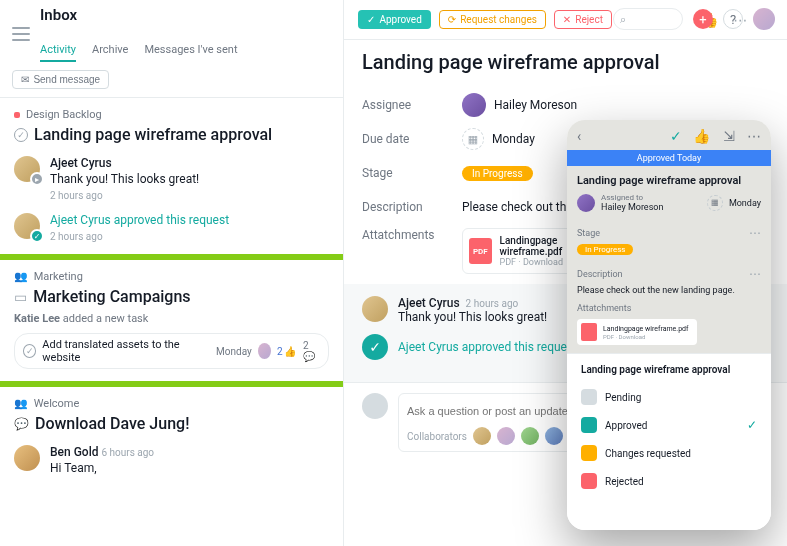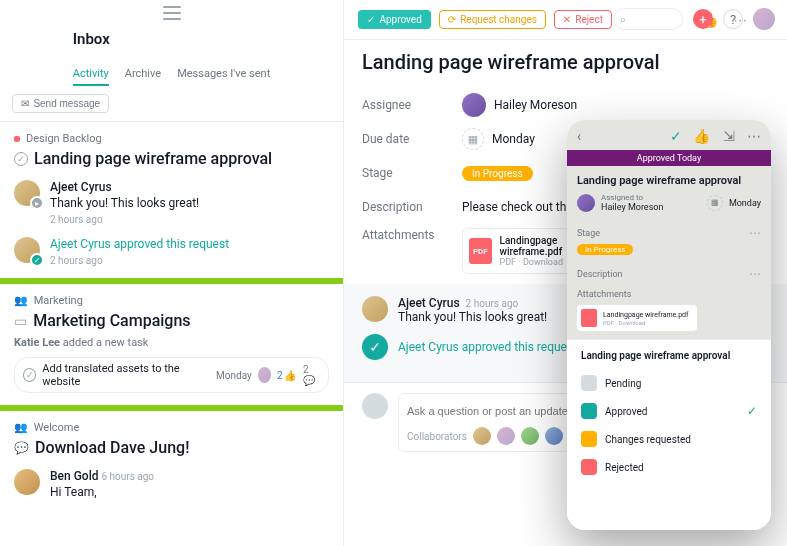--- a/index.html
+++ b/index.html
@@ -2,21 +2,21 @@
 <html><head>
 <meta charset="utf-8">
 <style>
 * { box-sizing: border-box; margin: 0; padding: 0; }
 body { font-family: -apple-system, BlinkMacSystemFont, "Segoe UI", Roboto, sans-serif; background: #fff; width: 787px; height: 546px; overflow: hidden; position: relative; color: #151b26; }
 .app { display: flex; width: 100%; height: 100%; position: relative; }
 .left { width: 344px; border-right: 1px solid #e8ecee; display: flex; flex-direction: column; }
 .right { flex: 1; display: flex; flex-direction: column; }
 
 
-.topbar { display: flex; align-items: center; padding: 6px 12px 0 12px; gap: 10px; flex-direction: column; }
+.topbar { display: flex; align-items: center; padding: 6px 12px 0 12px; gap: 10px; }
 .hamburger { width: 18px; height: 14px; display: flex; flex-direction: column; justify-content: space-between; cursor: pointer; }
 .hamburger span { height: 2px; background: #9ca6af; border-radius: 1px; }
 .title-block { flex: 1; }
 .inbox-title { font-size: 15px; font-weight: 600; }
 .tabs { display: flex; gap: 16px; font-size: 11px; margin-top: 19px; }
 .tab { color: #6f7782; cursor: pointer; padding-bottom: 4px; }
 .tab.active { color: #14aaa0; border-bottom: 2px solid #14aaa0; }
 .top-right { position: absolute; right: 12px; top: 8px; display: flex; align-items: center; gap: 10px; }
 .search-pill { width: 70px; height: 22px; border: 1px solid #e8ecee; border-radius: 12px; display: flex; align-items: center; padding-left: 6px; font-size: 11px; color: #9ca6af; }
 .circle { width: 20px; height: 20px; border-radius: 50%; display: flex; align-items: center; justify-content: center; font-size: 13px; }
@@ -83,21 +83,21 @@
 .input-box input { border: none; outline: none; width: 100%; font-size: 11px; color: #6f7782; background: transparent; }
 .collab { display: flex; gap: 6px; align-items: center; margin-top: 8px; font-size: 10px; color: #9ca6af; }
 .collab .tiny-av { width: 18px; height: 18px; }
 
 
 .mobile { position: absolute; right: 16px; top: 120px; width: 204px; height: 410px; background: #fff; border-radius: 18px; box-shadow: 0 20px 50px rgba(0,0,0,0.35); overflow: hidden; display: flex; flex-direction: column; }
 .m-top { background: #e4e4e0; padding: 8px 10px 0 10px; }
 .m-nav { display: flex; align-items: center; gap: 12px; color: #6f7782; font-size: 14px; }
 .m-nav .m-spacer { flex: 1; }
 .m-nav span { cursor: pointer; }
-.m-banner { background: #701a75; color: #fff; text-align: center; font-size: 9px; padding: 3px; margin: 6px -10px 0 -10px; }
+.m-banner { background: #3b82f6; color: #fff; text-align: center; font-size: 9px; padding: 3px; margin: 6px -10px 0 -10px; }
 .m-title { font-size: 11px; font-weight: 600; padding: 8px 0 6px 0; }
 .m-row { display: flex; align-items: center; gap: 6px; font-size: 9px; color: #6f7782; }
 .m-av { width: 18px; height: 18px; border-radius: 50%; background: linear-gradient(135deg,#9073c5,#6b4fa0); }
 .m-assigned { flex: 1; }
 .m-cal { width: 16px; height: 16px; border: 1.5px dashed #c5ccd0; border-radius: 50%; display: flex; align-items: center; justify-content: center; font-size: 8px; }
 .m-sec { padding: 8px 10px; font-size: 9px; color: #6f7782; }
 .m-sec-head { display: flex; justify-content: space-between; align-items: center; margin-bottom: 4px; }
 .m-dots { color: #9ca6af; font-size: 12px; }
 .m-prog { background: #ffb000; color: #fff; font-size: 8px; padding: 1px 8px; border-radius: 8px; display: inline-block; }
 .m-desc-text { color: #151b26; font-size: 9px; margin-top: 2px; }
@@ -323,20 +323,21 @@
           <span>Stage</span>
           <span class="m-dots">⋯</span>
         </div>
       <span class="m-prog">In Progress</span>
     </div>
     <div class="m-sec" style="background:#e4e4e0;padding-top:4px">
       <div class="m-sec-head">
           <span>Description</span>
           <span class="m-dots">⋯</span>
         </div>
+      <div class="m-desc-text">Please check out the new landing page.</div>
       <div style="margin-top:8px;font-size:9px">Attatchments</div>
       <div class="m-attach">
         <div class="m-pdf"></div>
         <div>
             <div class="m-attach-t">Landingpage wireframe.pdf</div>
             <div class="m-attach-s">PDF · Download</div>
           </div>
       </div>
     </div>
     <div class="m-sheet">

